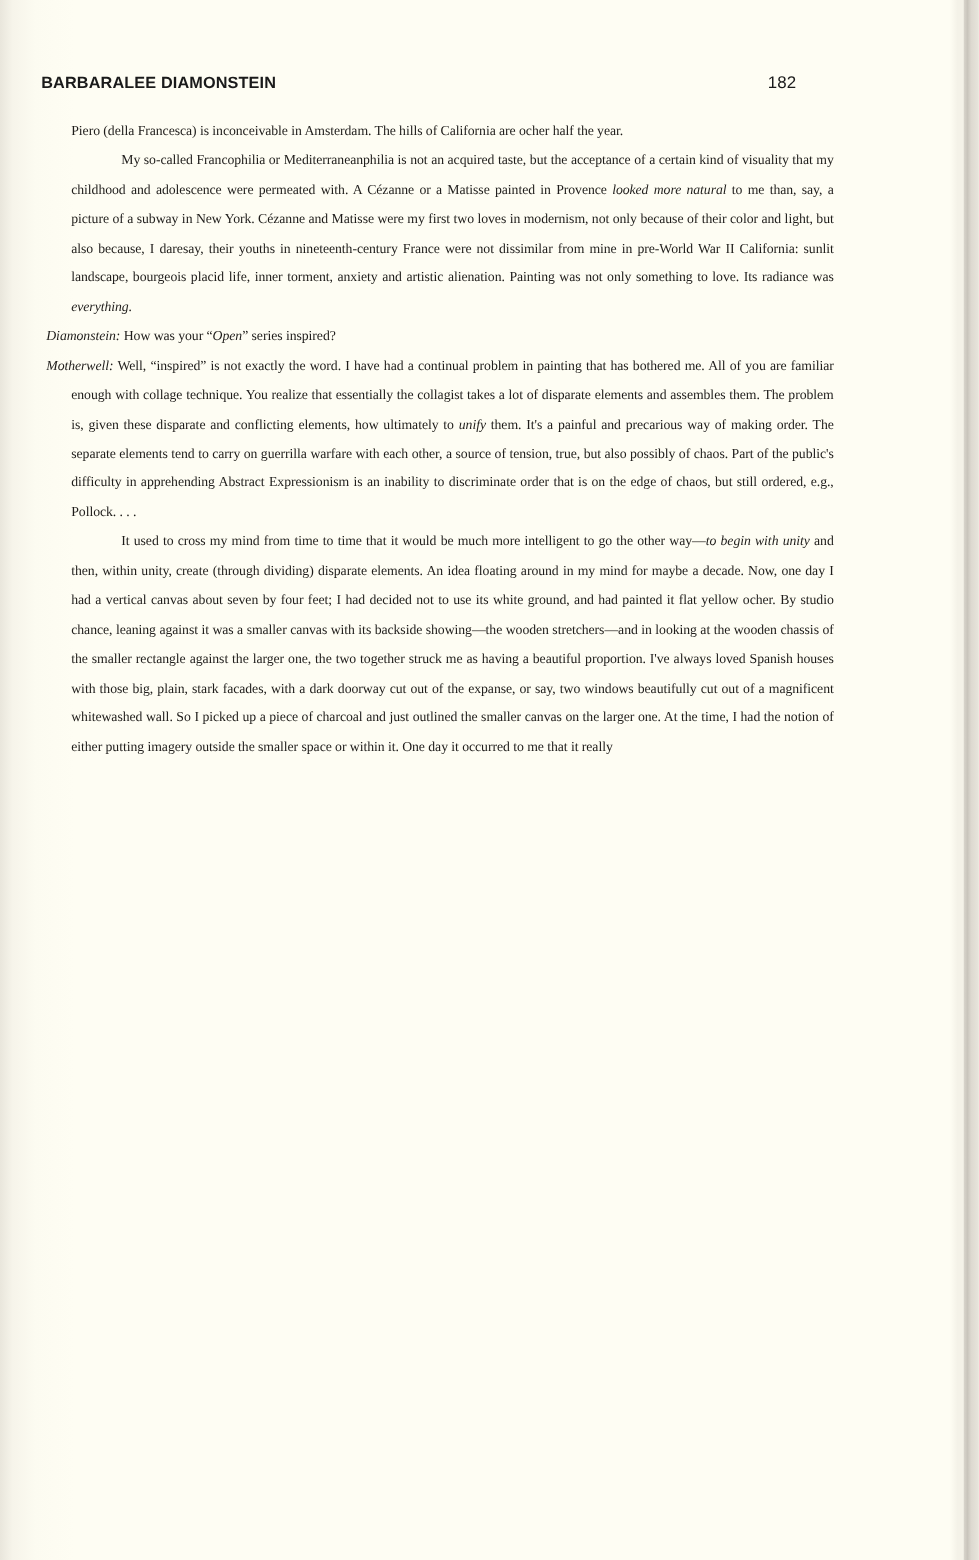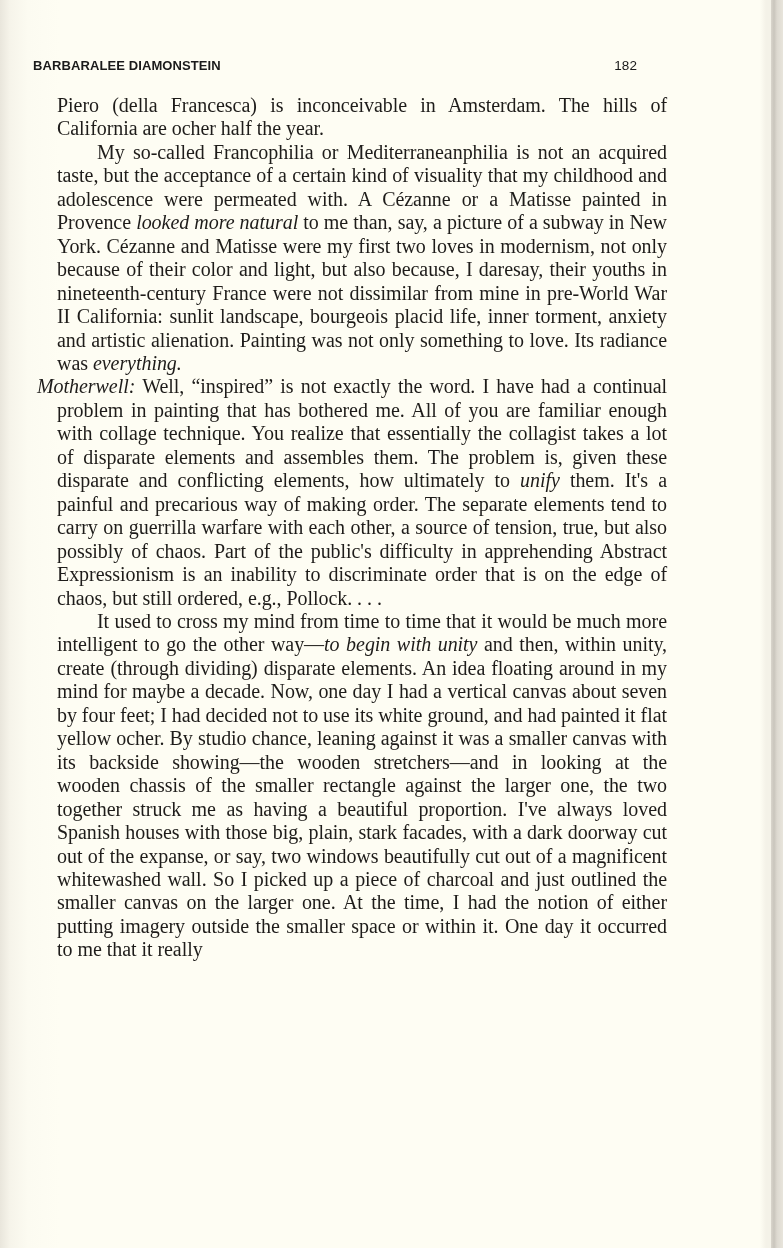--- a/index.html
+++ b/index.html
@@ -47,21 +47,21 @@
     .running-head .folio {
       position: absolute;
       right: 0; top: 0;
       font-size: 13.5px;
     }
     .body-text {
       position: absolute;
       left: 57px;
       top: 94px;
       width: 610px;
-      font-size: 20px;
+      font-size: 11px;
       line-height: 23.45px;
       text-align: justify;
       letter-spacing: -0.05px;
     }
     .body-text p {
       margin: 0;
     }
     .indent {
       text-indent: 40px;
     }
@@ -90,20 +90,23 @@
   <div class="body-text">
 
     <p>
       <span>Piero (della Francesca) is inconceivable in Amsterdam. The hills of California are ocher half the year.</span>
     </p>
 
     <p class="indent">
       <span>My so-called Francophilia or Mediterraneanphilia is not an acquired taste, but the acceptance of a certain kind of visuality that my childhood and adolescence were permeated with. A Cézanne or a Matisse painted in Provence </span><em>looked more natural</em><span> to me than, say, a picture of a subway in New York. Cézanne and Matisse were my first two loves in modernism, not only because of their color and light, but also because, I daresay, their youths in nineteenth-century France were not dissimilar from mine in pre-World War II California: sunlit landscape, bourgeois placid life, inner torment, anxiety and artistic alienation. Painting was not only something to love. Its radiance was </span><em>everything.</em>
     </p>
 
+    <p class="speaker-line">
+      <span class="speaker">Diamonstein:</span><span> How was your “</span><em>Open</em><span>” series inspired?</span>
+    </p>
 
     <p class="speaker-line">
       <span class="speaker">Motherwell:</span><span> Well, “inspired” is not exactly the word. I have had a continual problem in painting that has bothered me. All of you are familiar enough with collage technique. You realize that essentially the collagist takes a lot of disparate elements and assembles them. The problem is, given these disparate and conflicting elements, how ultimately to </span><em>unify</em><span> them. It's a painful and precarious way of making order. The separate elements tend to carry on guerrilla warfare with each other, a source of tension, true, but also possibly of chaos. Part of the public's difficulty in apprehending Abstract Expressionism is an inability to discriminate order that is on the edge of chaos, but still ordered, e.g., Pollock. . . .</span>
     </p>
 
     <p class="indent">
       <span>It used to cross my mind from time to time that it would be much more intelligent to go the other way—</span><em>to begin with unity</em><span> and then, within unity, create (through dividing) disparate elements. An idea floating around in my mind for maybe a decade. Now, one day I had a vertical canvas about seven by four feet; I had decided not to use its white ground, and had painted it flat yellow ocher. By studio chance, leaning against it was a smaller canvas with its backside showing—the wooden stretchers—and in looking at the wooden chassis of the smaller rectangle against the larger one, the two together struck me as having a beautiful proportion. I've always loved Spanish houses with those big, plain, stark facades, with a dark doorway cut out of the expanse, or say, two windows beautifully cut out of a magnificent whitewashed wall. So I picked up a piece of charcoal and just outlined the smaller canvas on the larger one. At the time, I had the notion of either putting imagery outside the smaller space or within it. One day it occurred to me that it really</span>
     </p>
   </div>
 </div>

